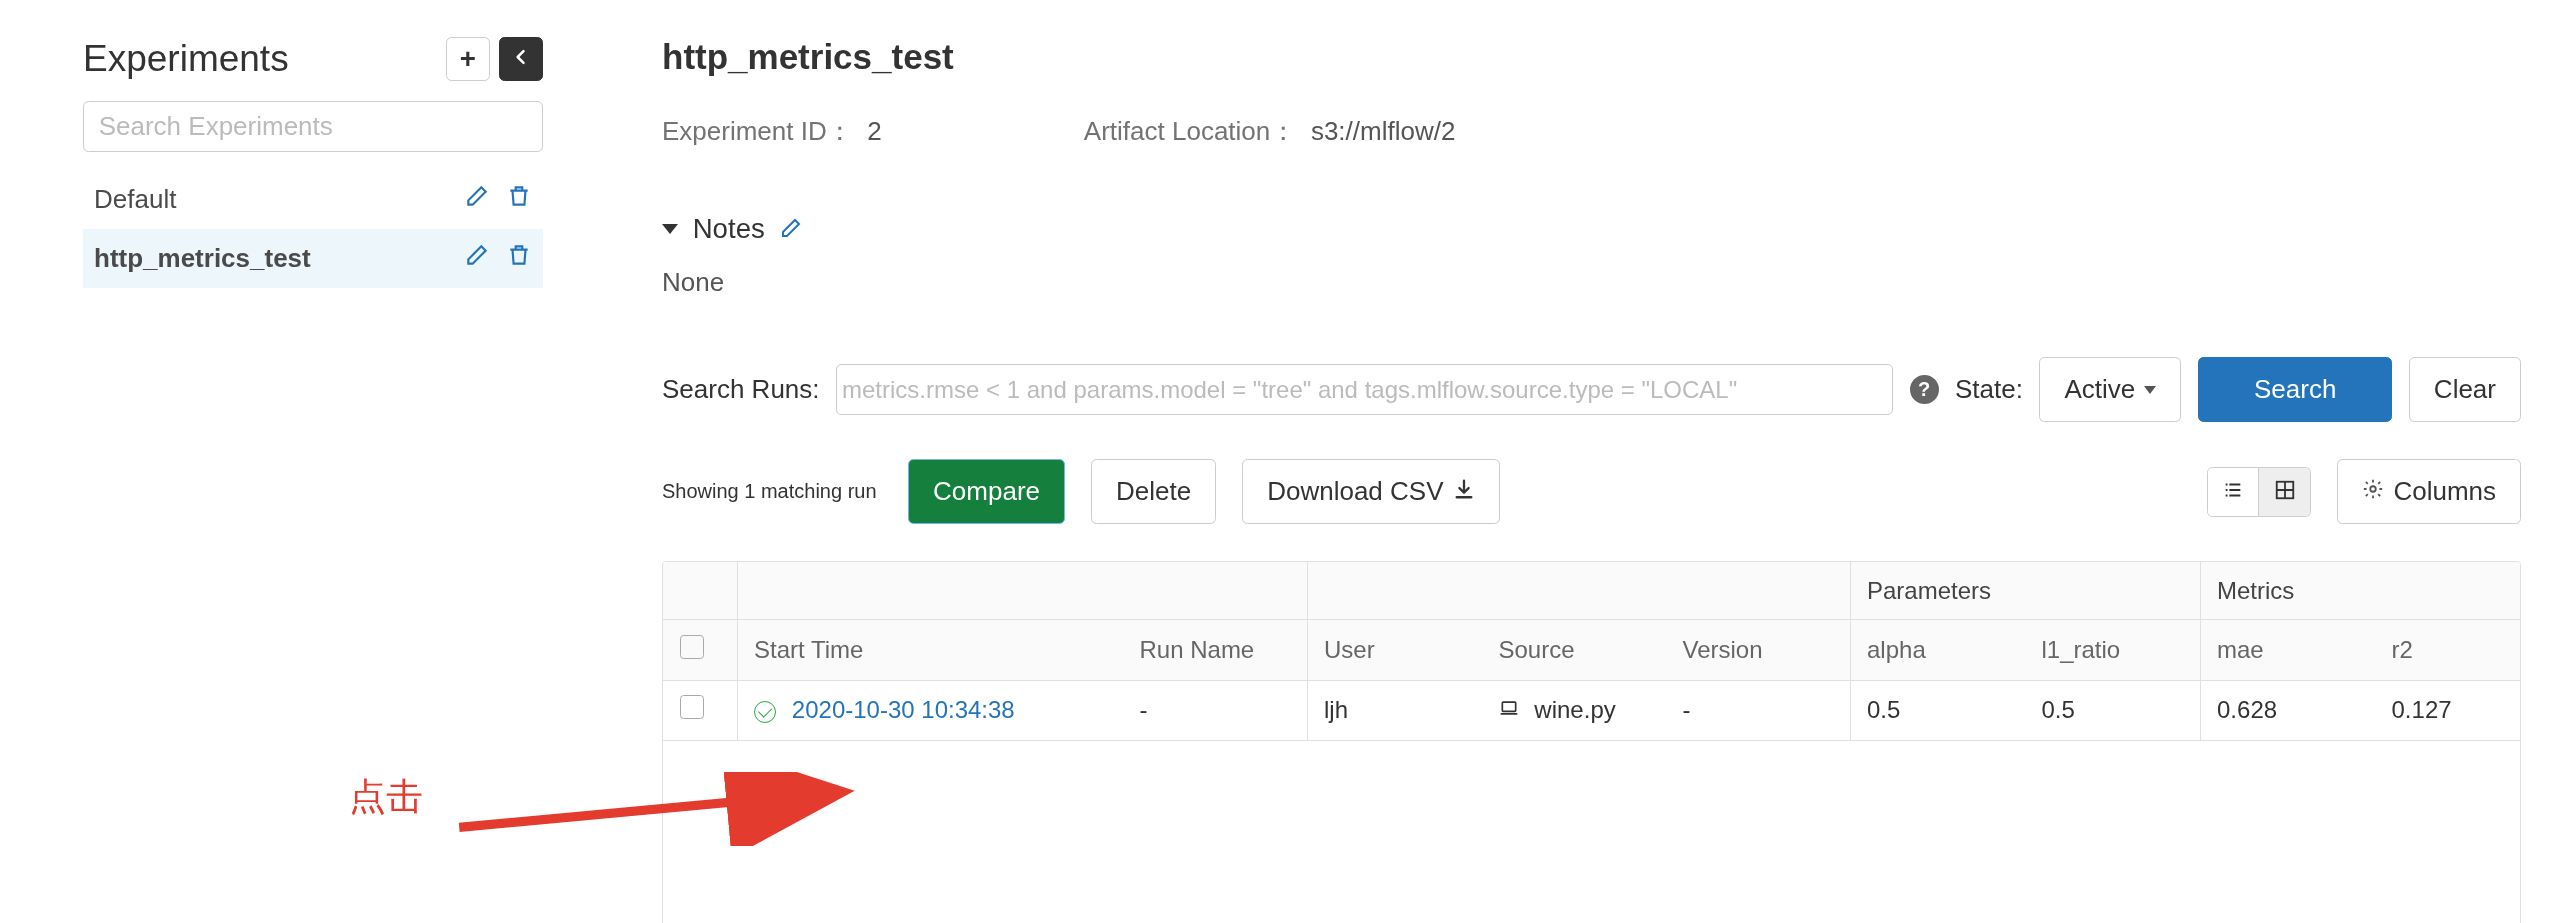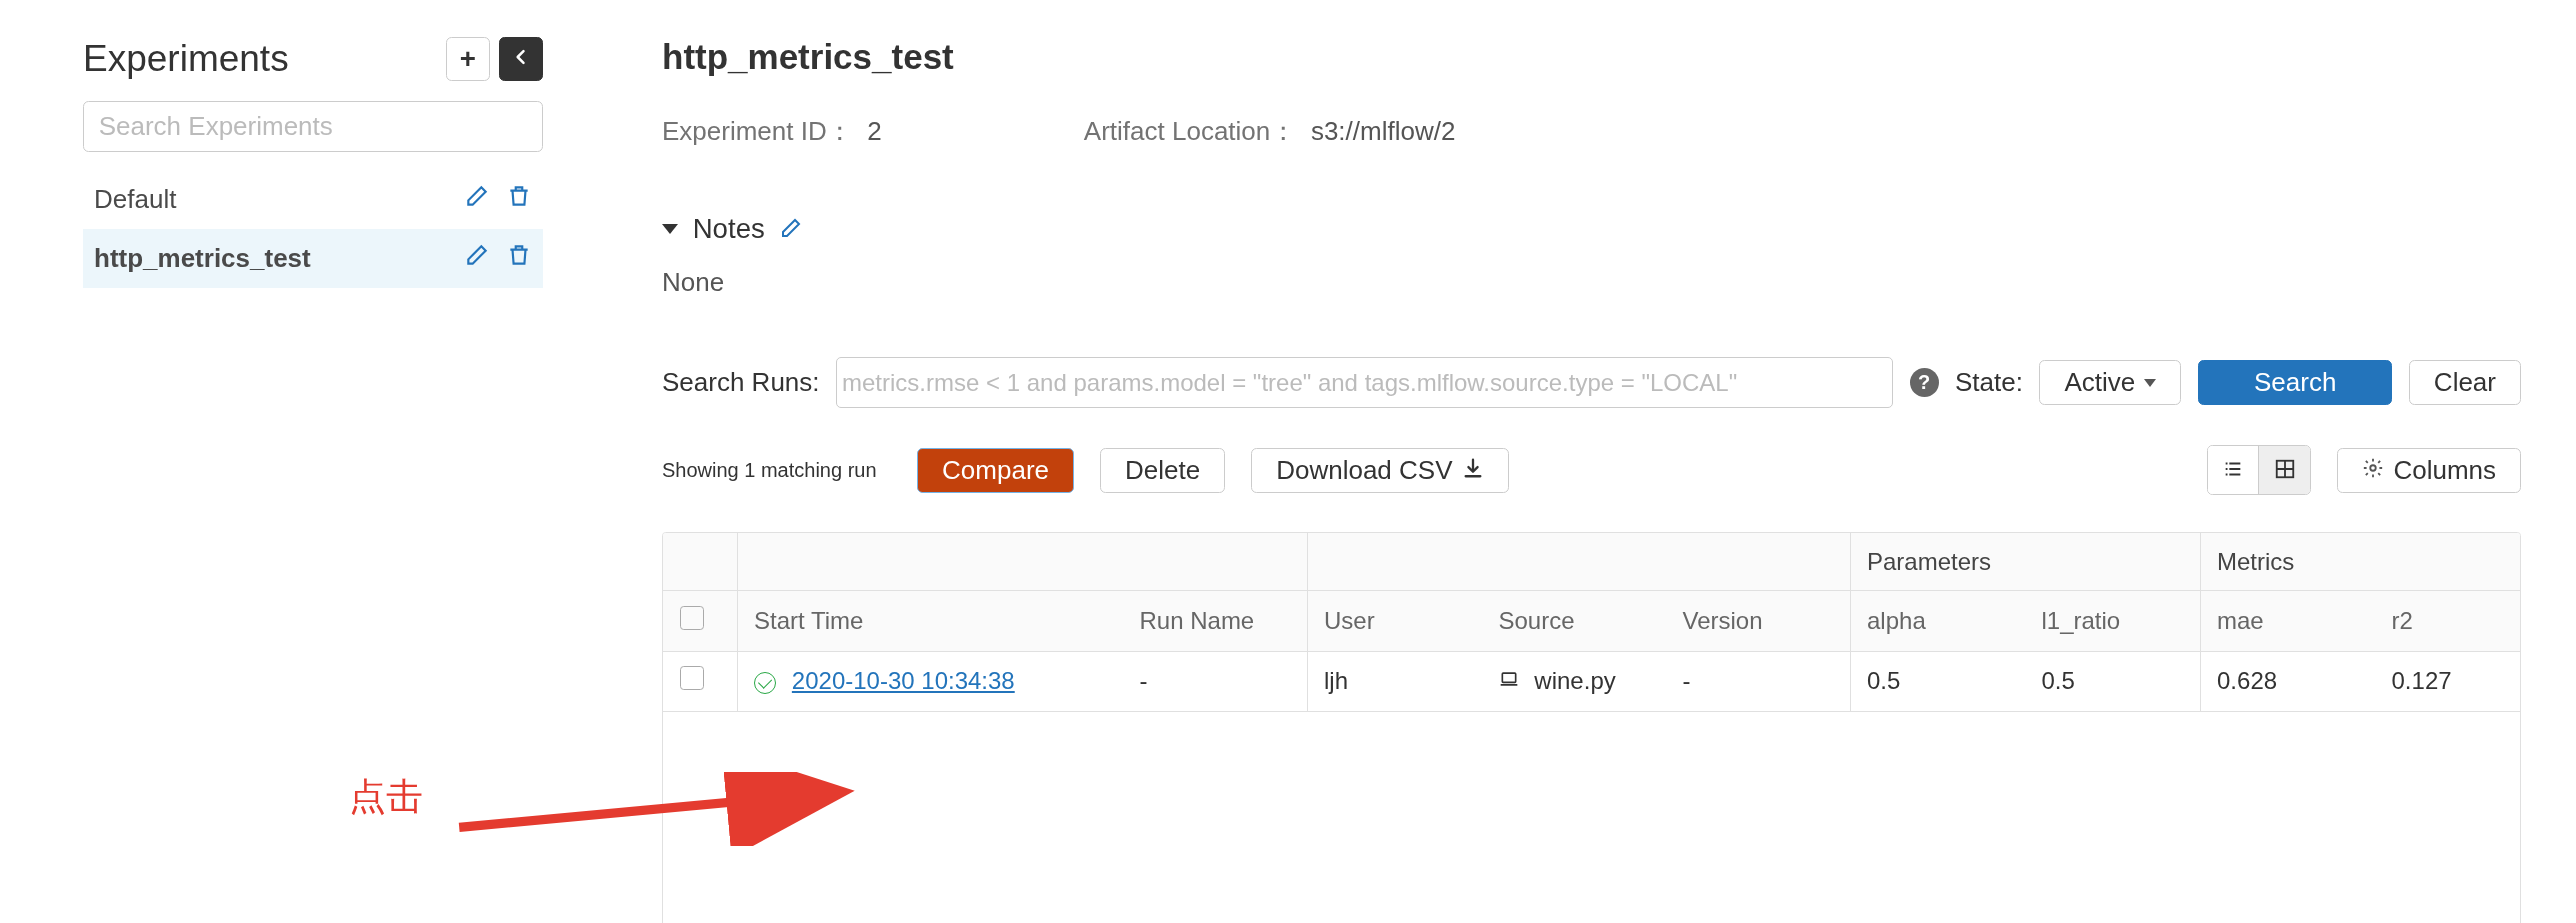--- a/index.html
+++ b/index.html
@@ -74,25 +74,25 @@
   .runs-input {
     flex:1; height:51px; border:0.9px solid #ccc; border-radius:5px; padding:0 5px;
     font-size:24px; color:#333;
   }
   .runs-input::placeholder { color:#bbb; }
   .badge-q {
     width:29px; height:29px; border-radius:50%; background:#666; color:#fff;
     display:flex; align-items:center; justify-content:center; font-size:20px; font-weight:600;
   }
   .btn {
-    height:45px; padding:0 24px; border:0.9px solid #ccc; border-radius:5.5px; background:#fff;
+    height:65px; padding:0 24px; border:0.9px solid #ccc; border-radius:5.5px; background:#fff;
     font-size:26px; color:#333; display:inline-flex; align-items:center; gap:9.2px;
   }
   .btn.primary { background:var(--primary); border-color:var(--primary); color:#fff; padding:0 55px; }
-  .btn.lightblue { background:#c2410c; border-color:#74b3e6; color:#fff;margin-left:9px; }
+  .btn.lightblue { background:#15803d; border-color:#74b3e6; color:#fff; }
   .btn .caret { width:0; height:0; border-left:6.4px solid transparent; border-right:6.4px solid transparent; border-top:8.3px solid #555; }
 
   .actions-row { display:flex; align-items:center; gap:26px; margin-bottom:37px; }
   .actions-row .status-text { font-size:20px; color:#333; margin-right:5.5px; }
   .actions-row .spacer { flex:1; }
   .seg-group { display:flex; border:0.9px solid #ccc; border-radius:5.5px; overflow:hidden; }
   .seg-btn {
     width:51px; height:48px; display:flex; align-items:center; justify-content:center;
     border:none; background:#fff; border-right:0.9px solid #ccc;
   }
@@ -103,21 +103,21 @@
   .columns-btn svg { width:22px; height:22px; stroke:#555; fill:none; stroke-width:2; }
 
   
   .tbl-wrap { border:0.9px solid var(--border); border-radius:3.7px; overflow:hidden; }
   .tbl { width:100%; border-collapse:collapse; font-size:24px; table-layout:fixed; }
   .tbl th, .tbl td { text-align:left; padding:14.7px 16.5px; border-bottom:0.9px solid var(--border); }
   .tbl tr.group-row th { font-weight:400; color:#444; background:#fafafa; border-bottom:0.9px solid var(--border); }
   .tbl tr.head-row th { font-weight:400; color:#666; background:#fafafa; }
   .tbl td { color:#333; }
   .tbl .cb { width:24px; height:24px; border:1.8px solid #aaa; border-radius:3.7px; display:inline-block; }
-  .tbl .link { color:var(--link);text-decoration:underline; }
+  .tbl .link { color:var(--link); }
   .status-dot {
     width:22px; height:22px; border:1.8px solid #28a745; border-radius:50%;
     display:inline-flex; align-items:center; justify-content:center; margin-right:9.2px;
   }
   .status-dot::after {
     content:""; width:7.4px; height:11px; border-right:1.8px solid #28a745; border-bottom:1.8px solid #28a745;
     transform: rotate(45deg) translate(-0.9px,-0.9px);
   }
   .laptop-glyph { margin-right:9.2px; color:#333; }
   .col-border-r { border-right:0.9px solid var(--border); }

